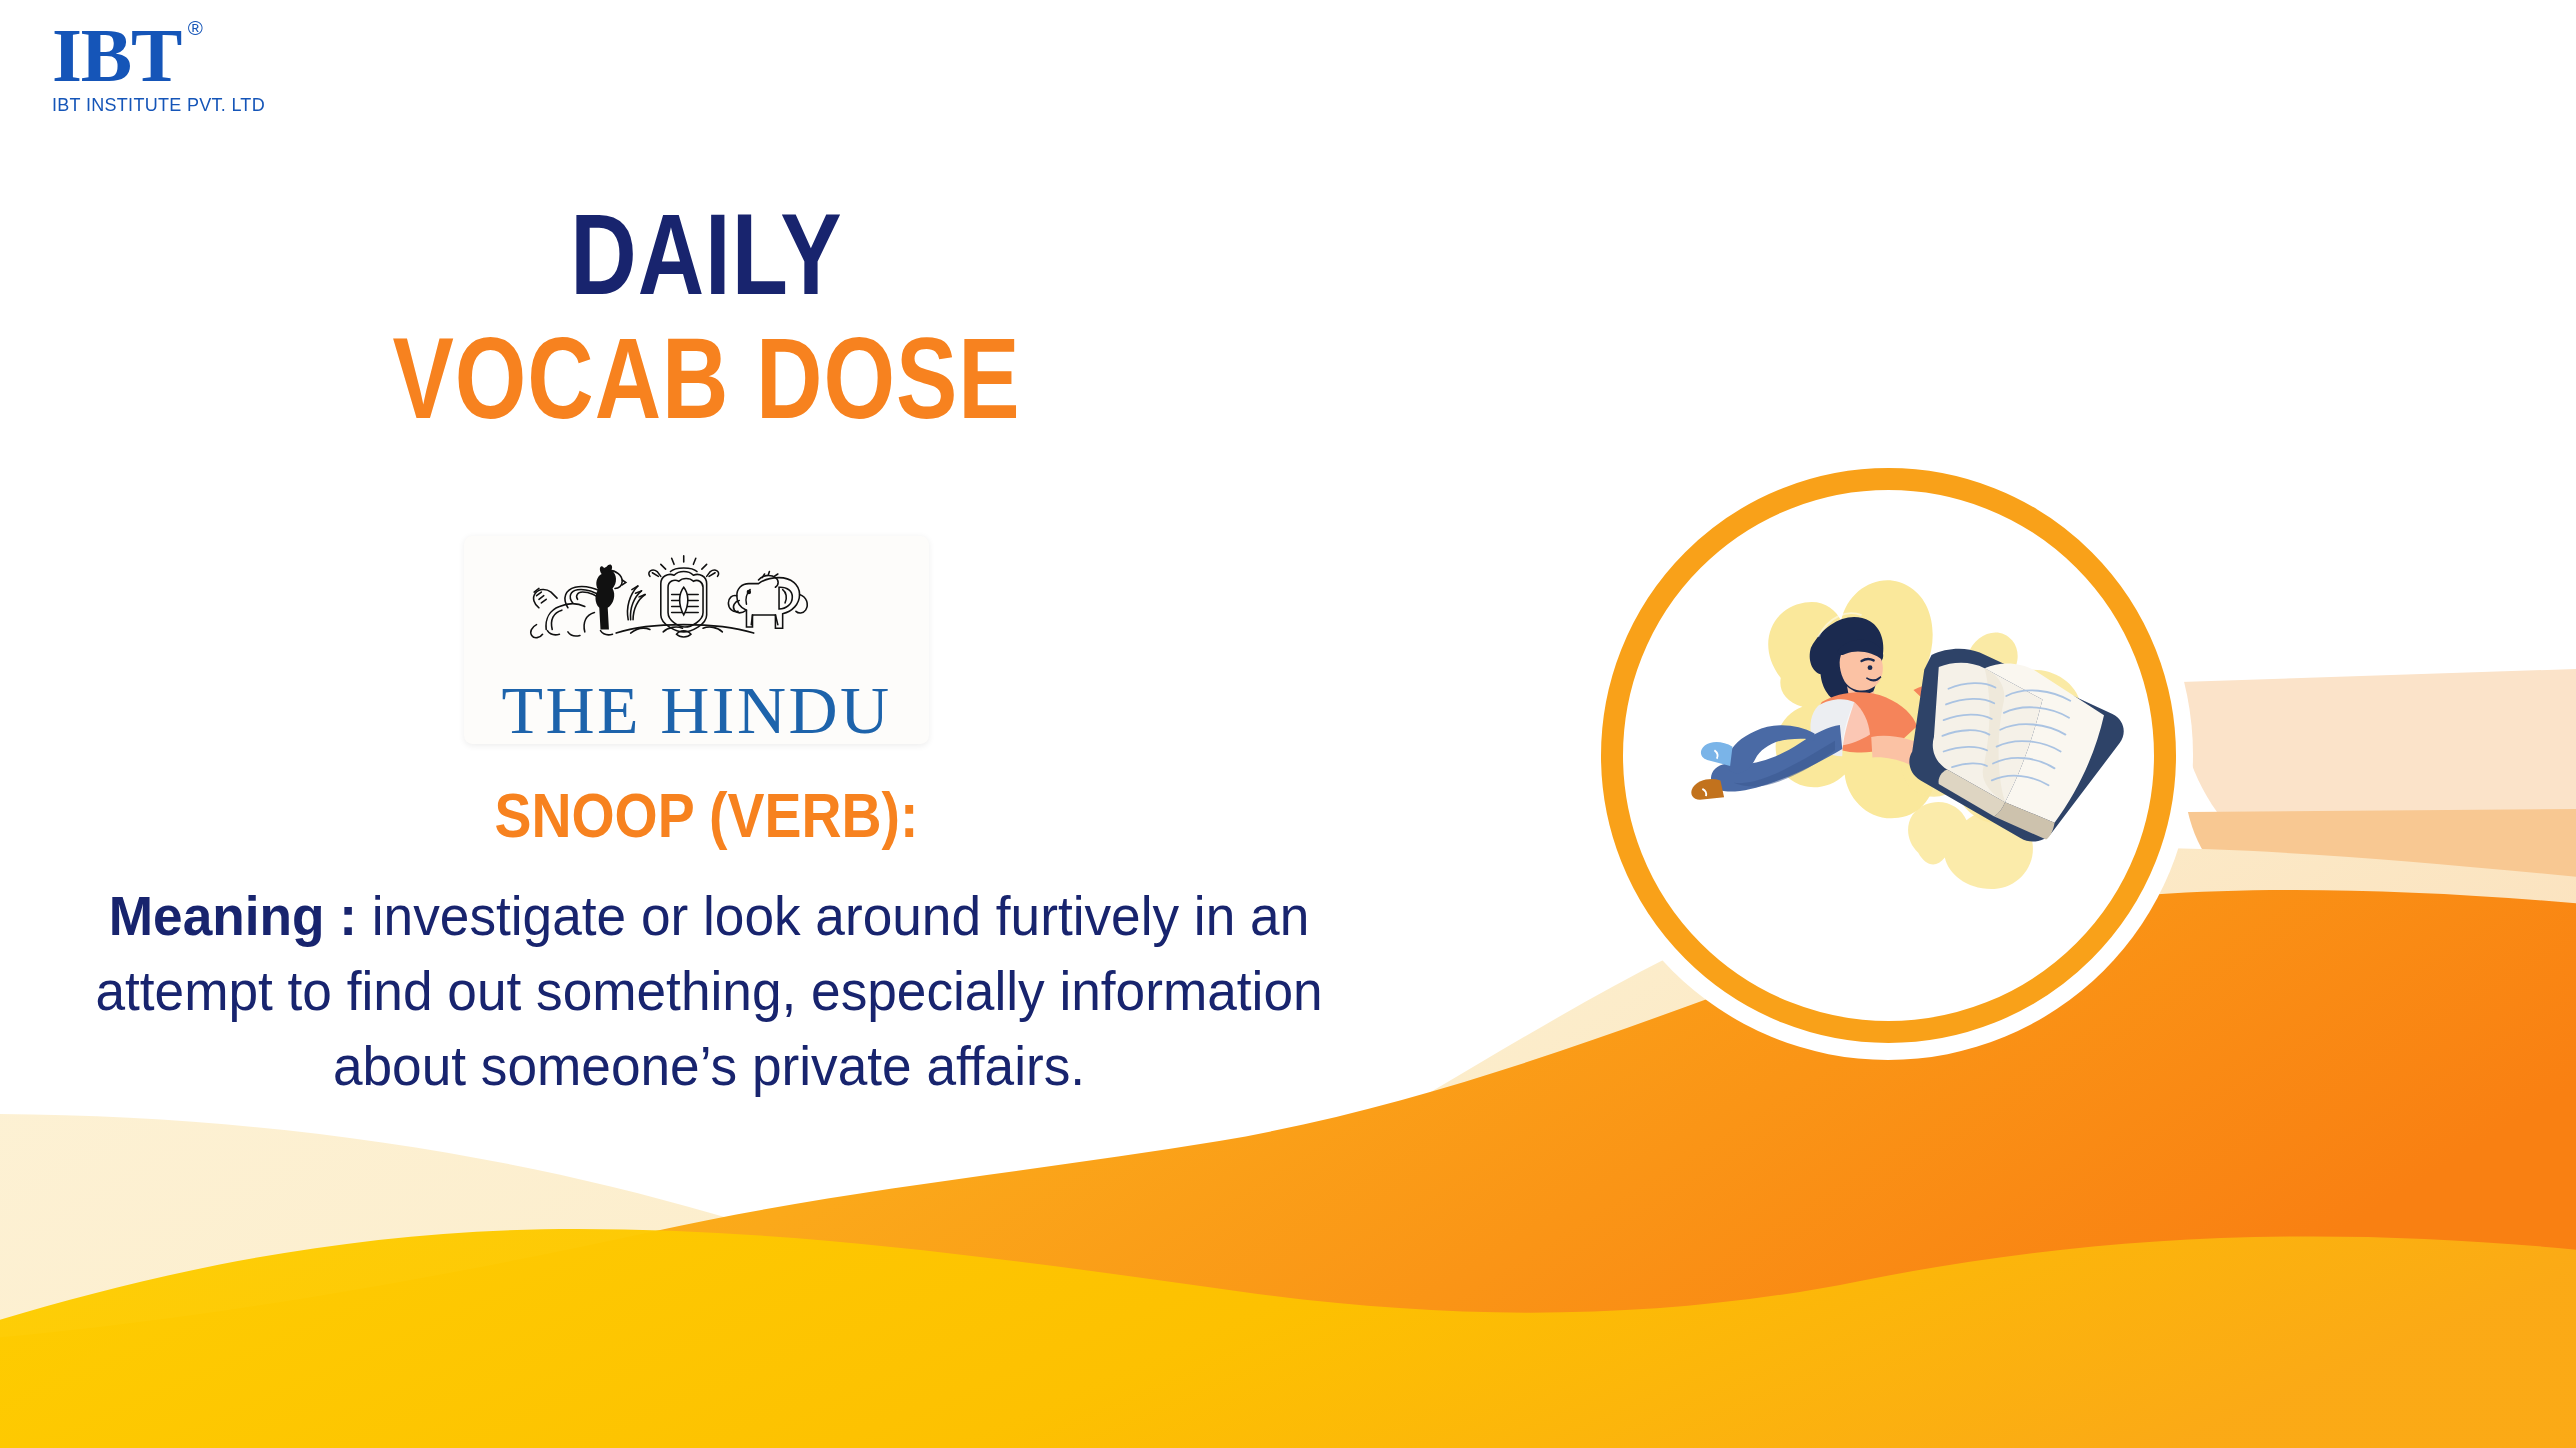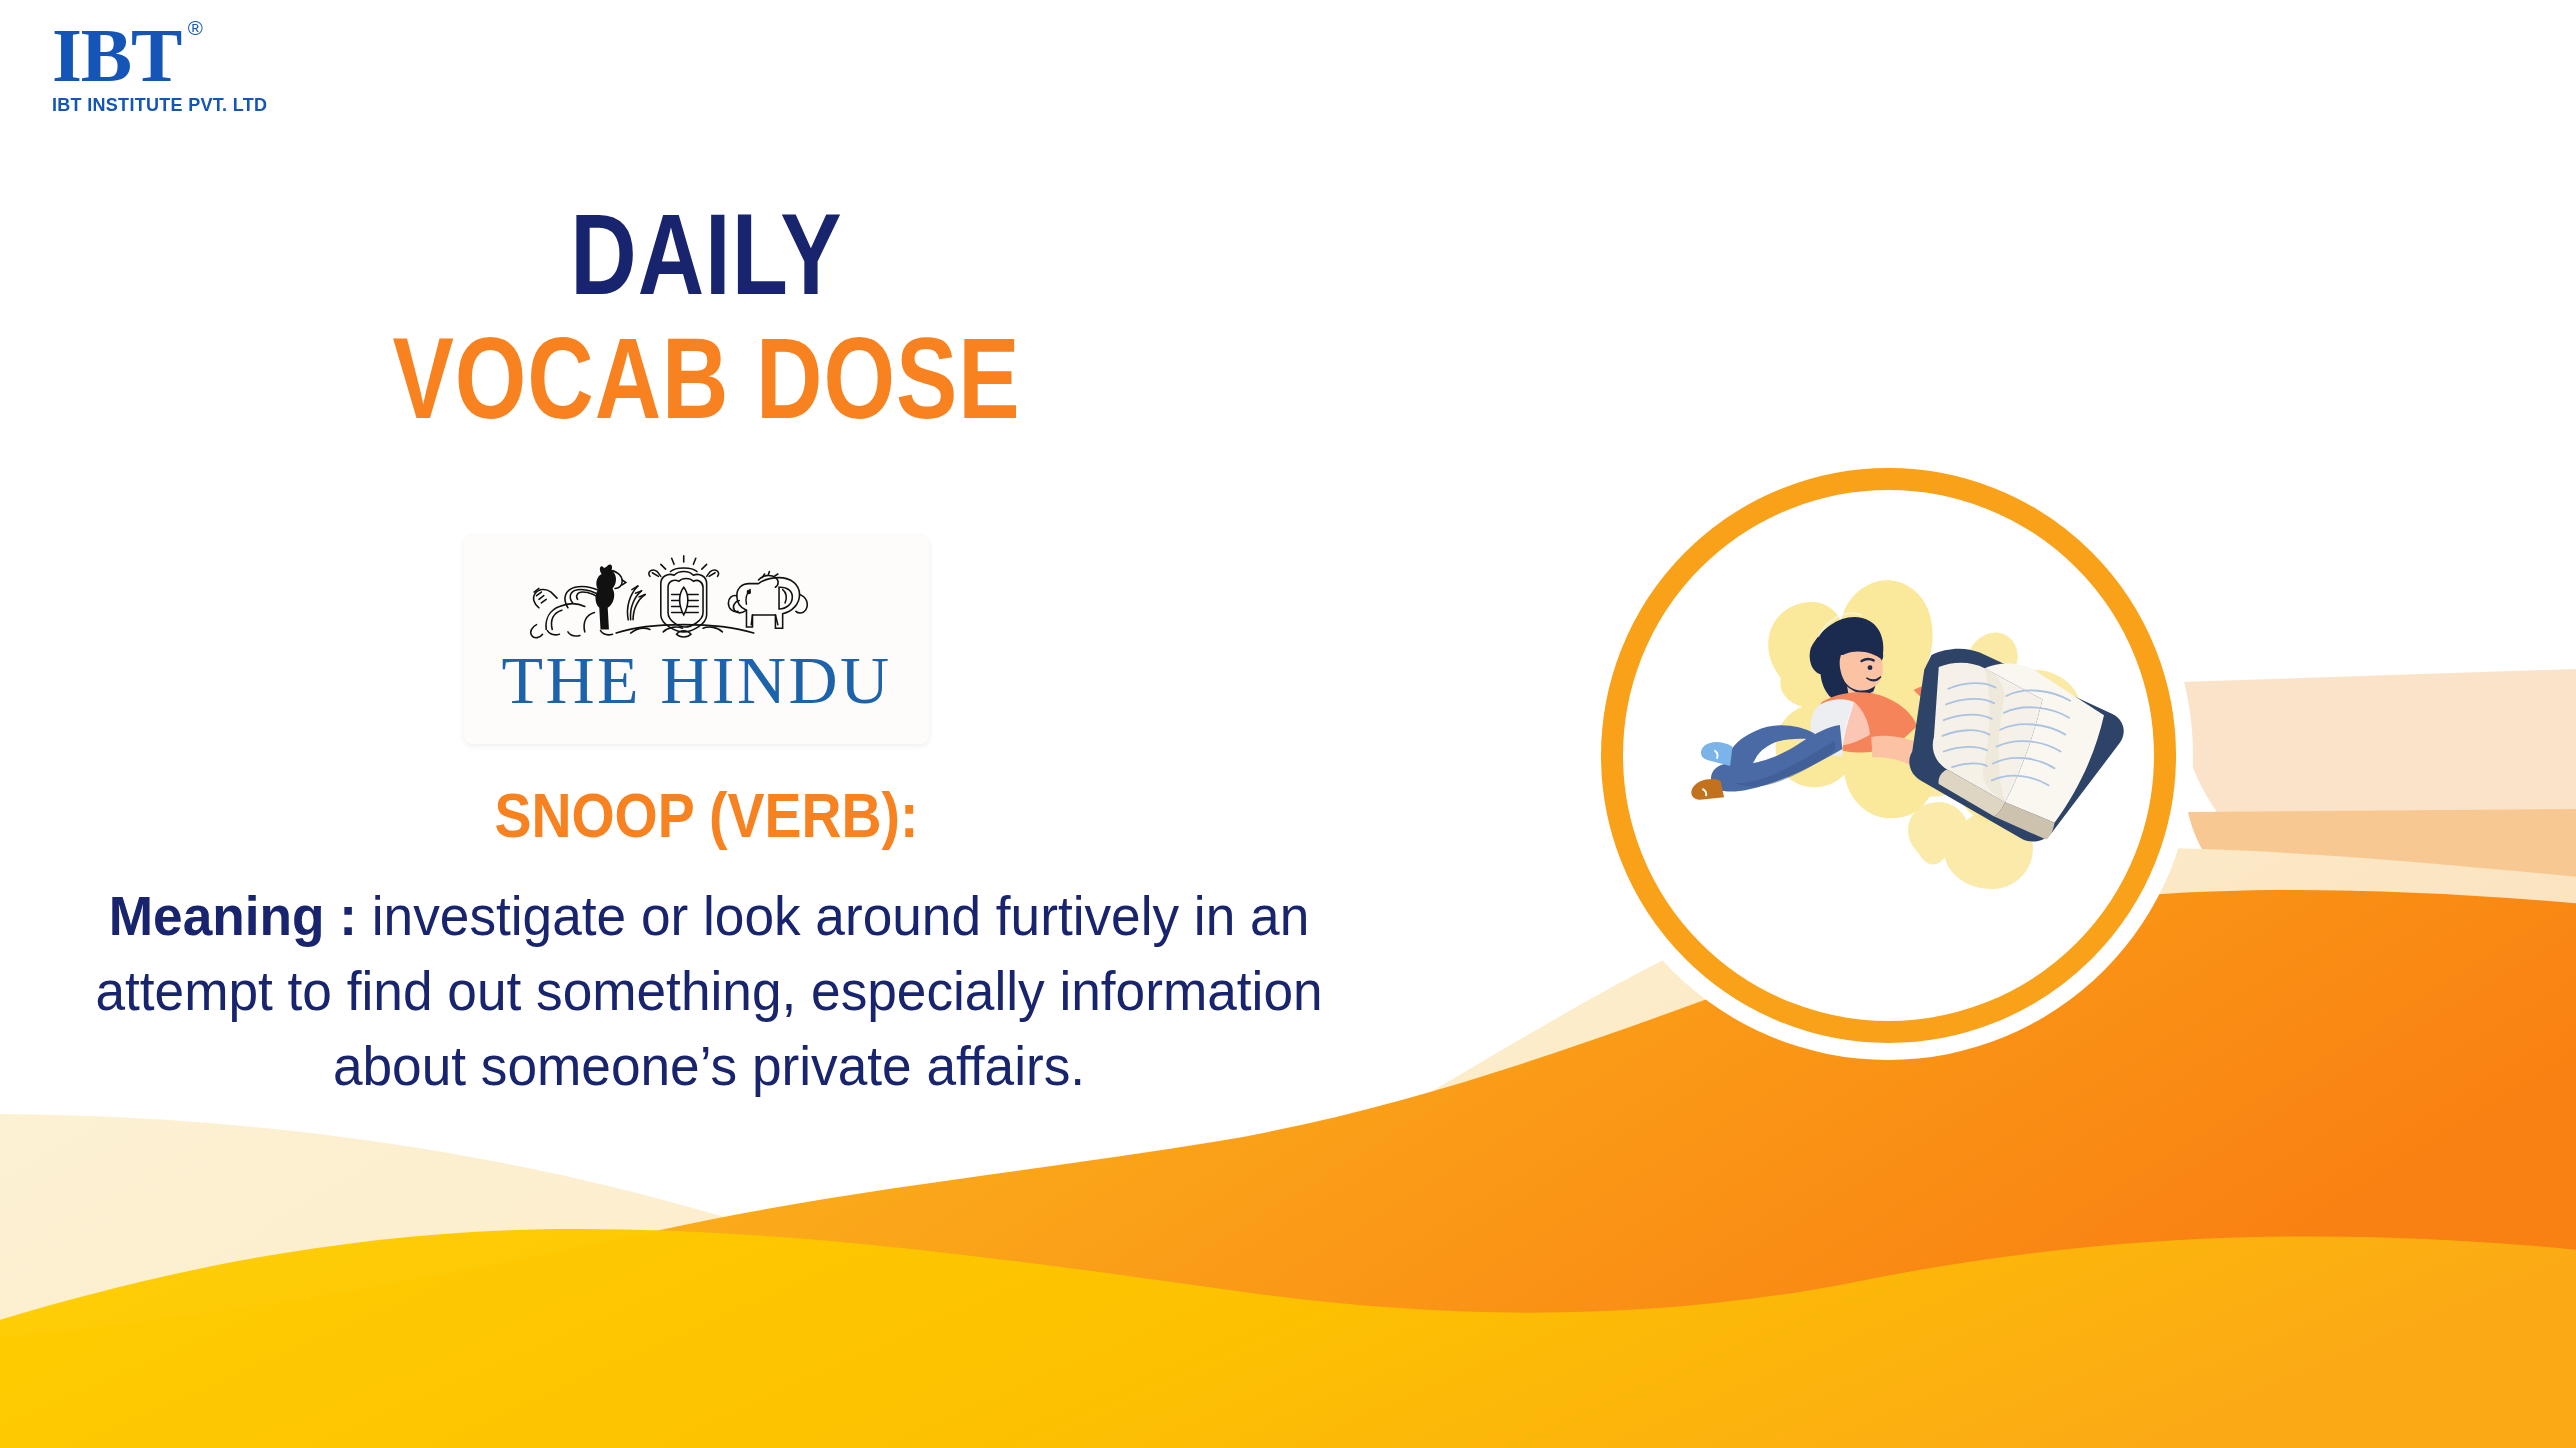--- a/index.html
+++ b/index.html
@@ -48,21 +48,21 @@
   .logo-reg {
     position: absolute;
     top: 1.2px;
     right: -20.5px;
     font-size: 20.5px;
     font-family: "Liberation Sans", sans-serif;
     font-weight: normal;
   }
   .logo-sub {
     font-family: "Liberation Sans", sans-serif;
-    font-weight: bold;
+    font-weight: normal;
     font-size: 18px;
     color: #1555b8;
     letter-spacing: 0.3px;
     margin-top: 1.2px;
   }
 
   
   .head-block {
     position: absolute;
     left: 290px;
@@ -96,21 +96,21 @@
     left: 464px;
     top: 536px;
     width: 465px;
     height: 208px;
     background: #fdfcfa;
     border-radius: 8.4px;
     box-shadow: 0 1.8px 6px rgba(0,0,0,0.07);
     display: flex;
     flex-direction: column;
     align-items: center;
-    justify-content: flex-start;
+    justify-content: space-between;
     padding-top: 15.7px;
     box-sizing: border-box;
   }
   .hindu-crest { width: 374px; height: 91px; }
   .hindu-name {
     font-family: "Liberation Serif", serif;
     font-size: 68px;
     font-weight: normal;
     color: #1d63ab;
     letter-spacing: 2.4px;

